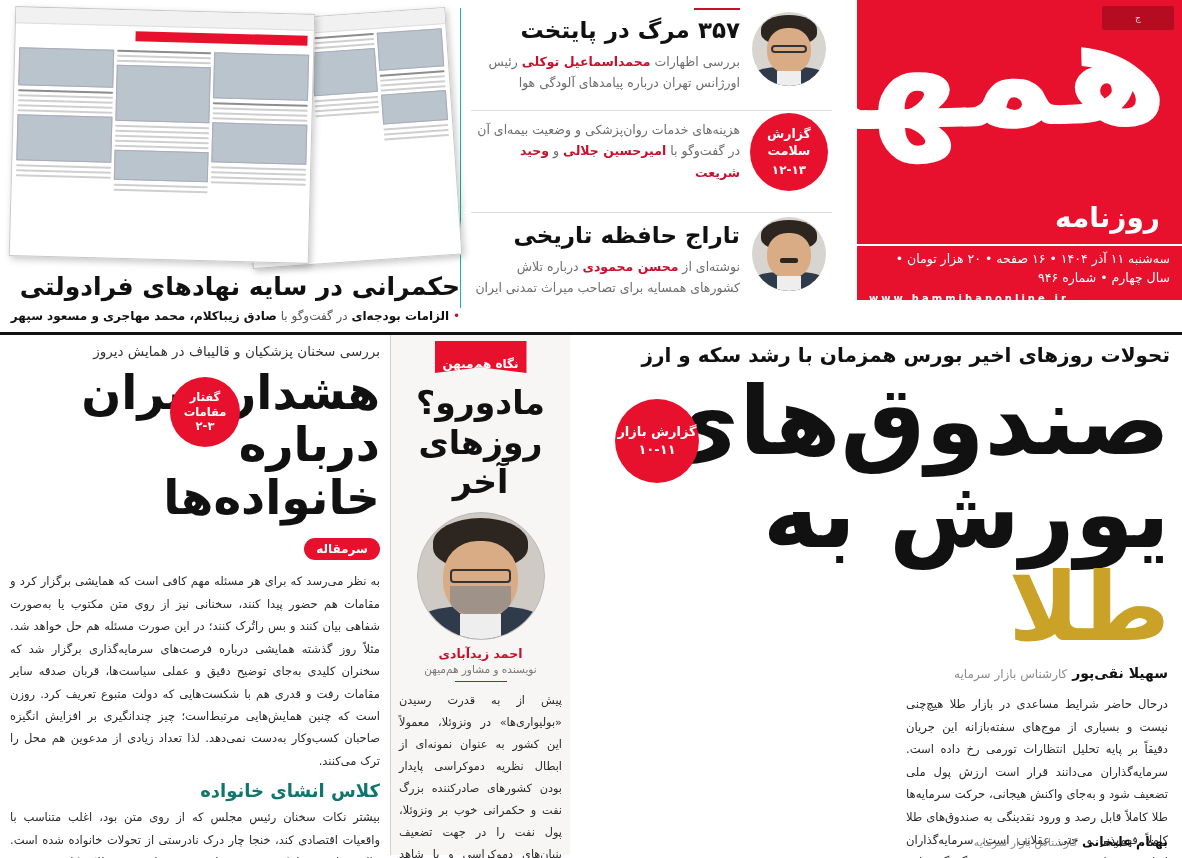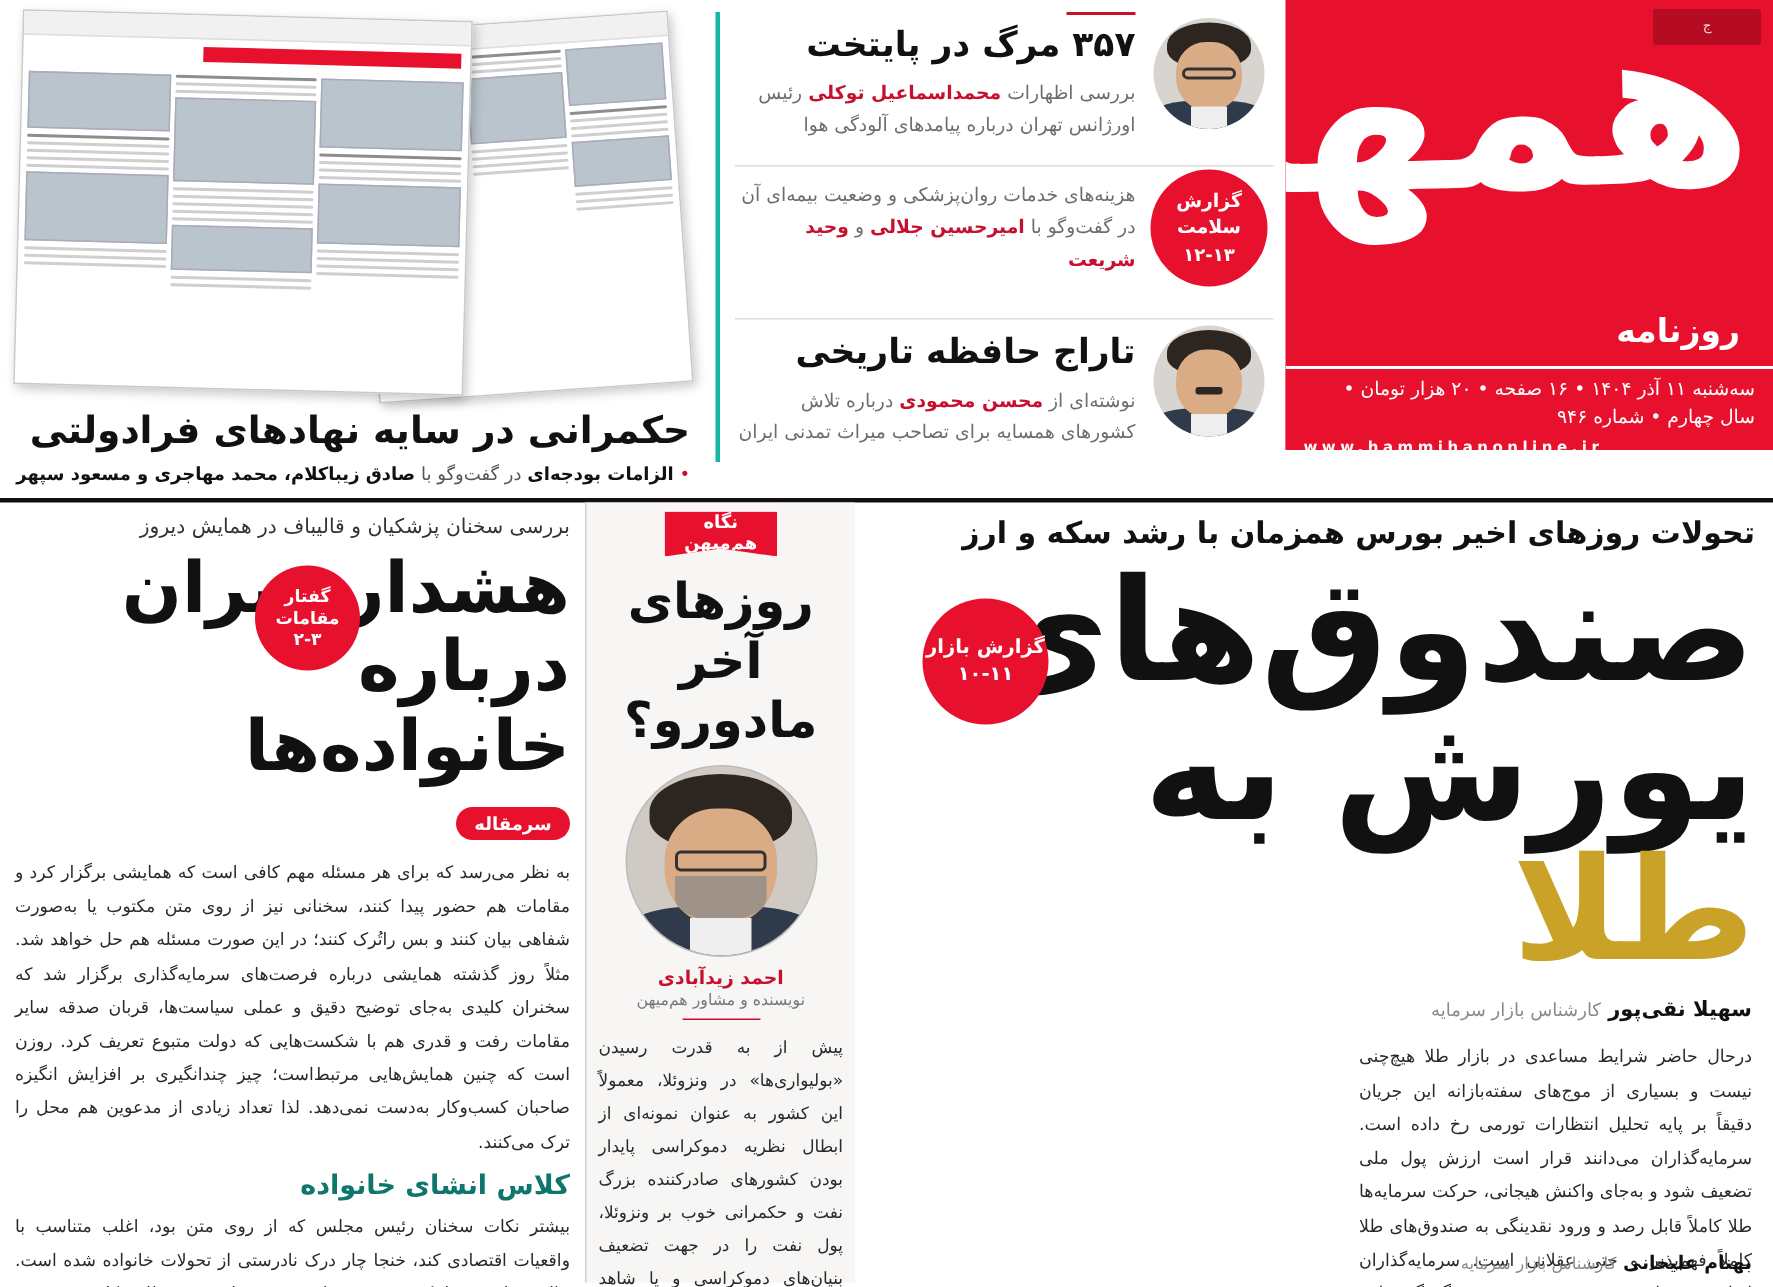--- a/index.html
+++ b/index.html
@@ -34,38 +34,38 @@
     font-weight:bold;
     font-size:150px;
     line-height:0.92;
     letter-spacing:-6px;
     white-space:nowrap;
     transform: rotate(-1.5deg);
     text-shadow: 0 0 1px #e8112d;
   }
   .logo-sub {
     position:absolute; bottom:66px; right:22px;
-    color:#fff; font-size:22px; font-weight:bold;
+    color:#fff; font-size:28px; font-weight:bold;
   }
   .masthead-strip {
     position:absolute; bottom:0; right:0; left:0; height:56px;
     background:#e8112d; border-top:2px solid #fff;
     padding:4px 12px 0 12px;
     color:#fff;
   }
   .issue-line { font-size:12.5px; text-align:right; direction:rtl; line-height:1.5; }
   .site-line {
     margin-top:5px; text-align:left; font-size:10px; letter-spacing:3px;
     direction:ltr; font-weight:bold;
   }
 
   
   .teasers {
-    position:absolute; top:8px; right:333px; width:372px; height:300px;
-    border-left:3px solid #14b8a6;
+    position:absolute; top:8px; right:350px; width:372px; height:300px;
+    border-left:1px solid #14b8a6;
     padding-left:10px;
   }
   .teaser { position:relative; min-height:92px; padding-right:92px; margin-bottom:10px; }
   .teaser + .teaser { border-top:1px solid #ddd; padding-top:8px; }
   .t-photo {
     position:absolute; top:4px; right:6px; width:74px; height:74px;
     border-radius:50%; overflow:hidden; background:#d8d4cf;
   }
   .t-photo .face { position:absolute; inset:0; }
   .t-title {
@@ -137,22 +137,22 @@
     direction:rtl; text-align:justify; font-size:11.6px; line-height:1.95; color:#2a2a2a;
   }
   .byline-bottom {
     position:absolute; bottom:6px; right:14px; direction:rtl;
     font-size:12.5px; font-weight:bold; color:#111;
   }
   .byline-bottom .role { color:#8a8a8a; font-weight:normal; font-size:11px; }
 
   
   .mid-tab {
-    width:75px; margin:0 auto 10px auto; background:#e8112d; color:#fff;
-    font-size:12px; font-weight:bold; text-align:center; padding:0 0;
+    width:92px; margin:0 auto 10px auto; background:#e8112d; color:#fff;
+    font-size:12px; font-weight:bold; text-align:center; padding:16px 0;
     clip-path: polygon(0 0, 100% 0, 100% 100%, 50% 82%, 0 100%);
     height:30px;
   }
   .mid-title {
     direction:rtl; text-align:center; font-weight:bold; font-size:33px;
     line-height:1.2; color:#111; margin-bottom:10px;
   }
   .mid-photo {
     width:128px; height:128px; margin:0 auto 6px auto; border-radius:50%;
     background:#cfcac4; overflow:hidden; position:relative; border:1px solid #bbb;
@@ -378,22 +378,22 @@
 
       <div class="byline-bottom">
         <span>بهنام علیخانی</span>
         <span class="role">کارشناس بازار سرمایه</span>
       </div>
     </div>
 
     <div class="col-mid">
       <div class="mid-tab">نگاه هم‌میهن</div>
       <div class="mid-title">
+        <div>مادورو؟</div>
         <div>روزهای آخر</div>
-        <div>مادورو؟</div>
       </div>
       <div class="mid-photo">
         <div class="face">
           <div class="fc-body"></div>
             <div class="fc-hair"></div>
             <div class="fc-skin"></div>
           <div class="fc-glass"></div>
             <div class="fc-beard"></div>
             <div class="fc-shirt"></div>
         </div>

